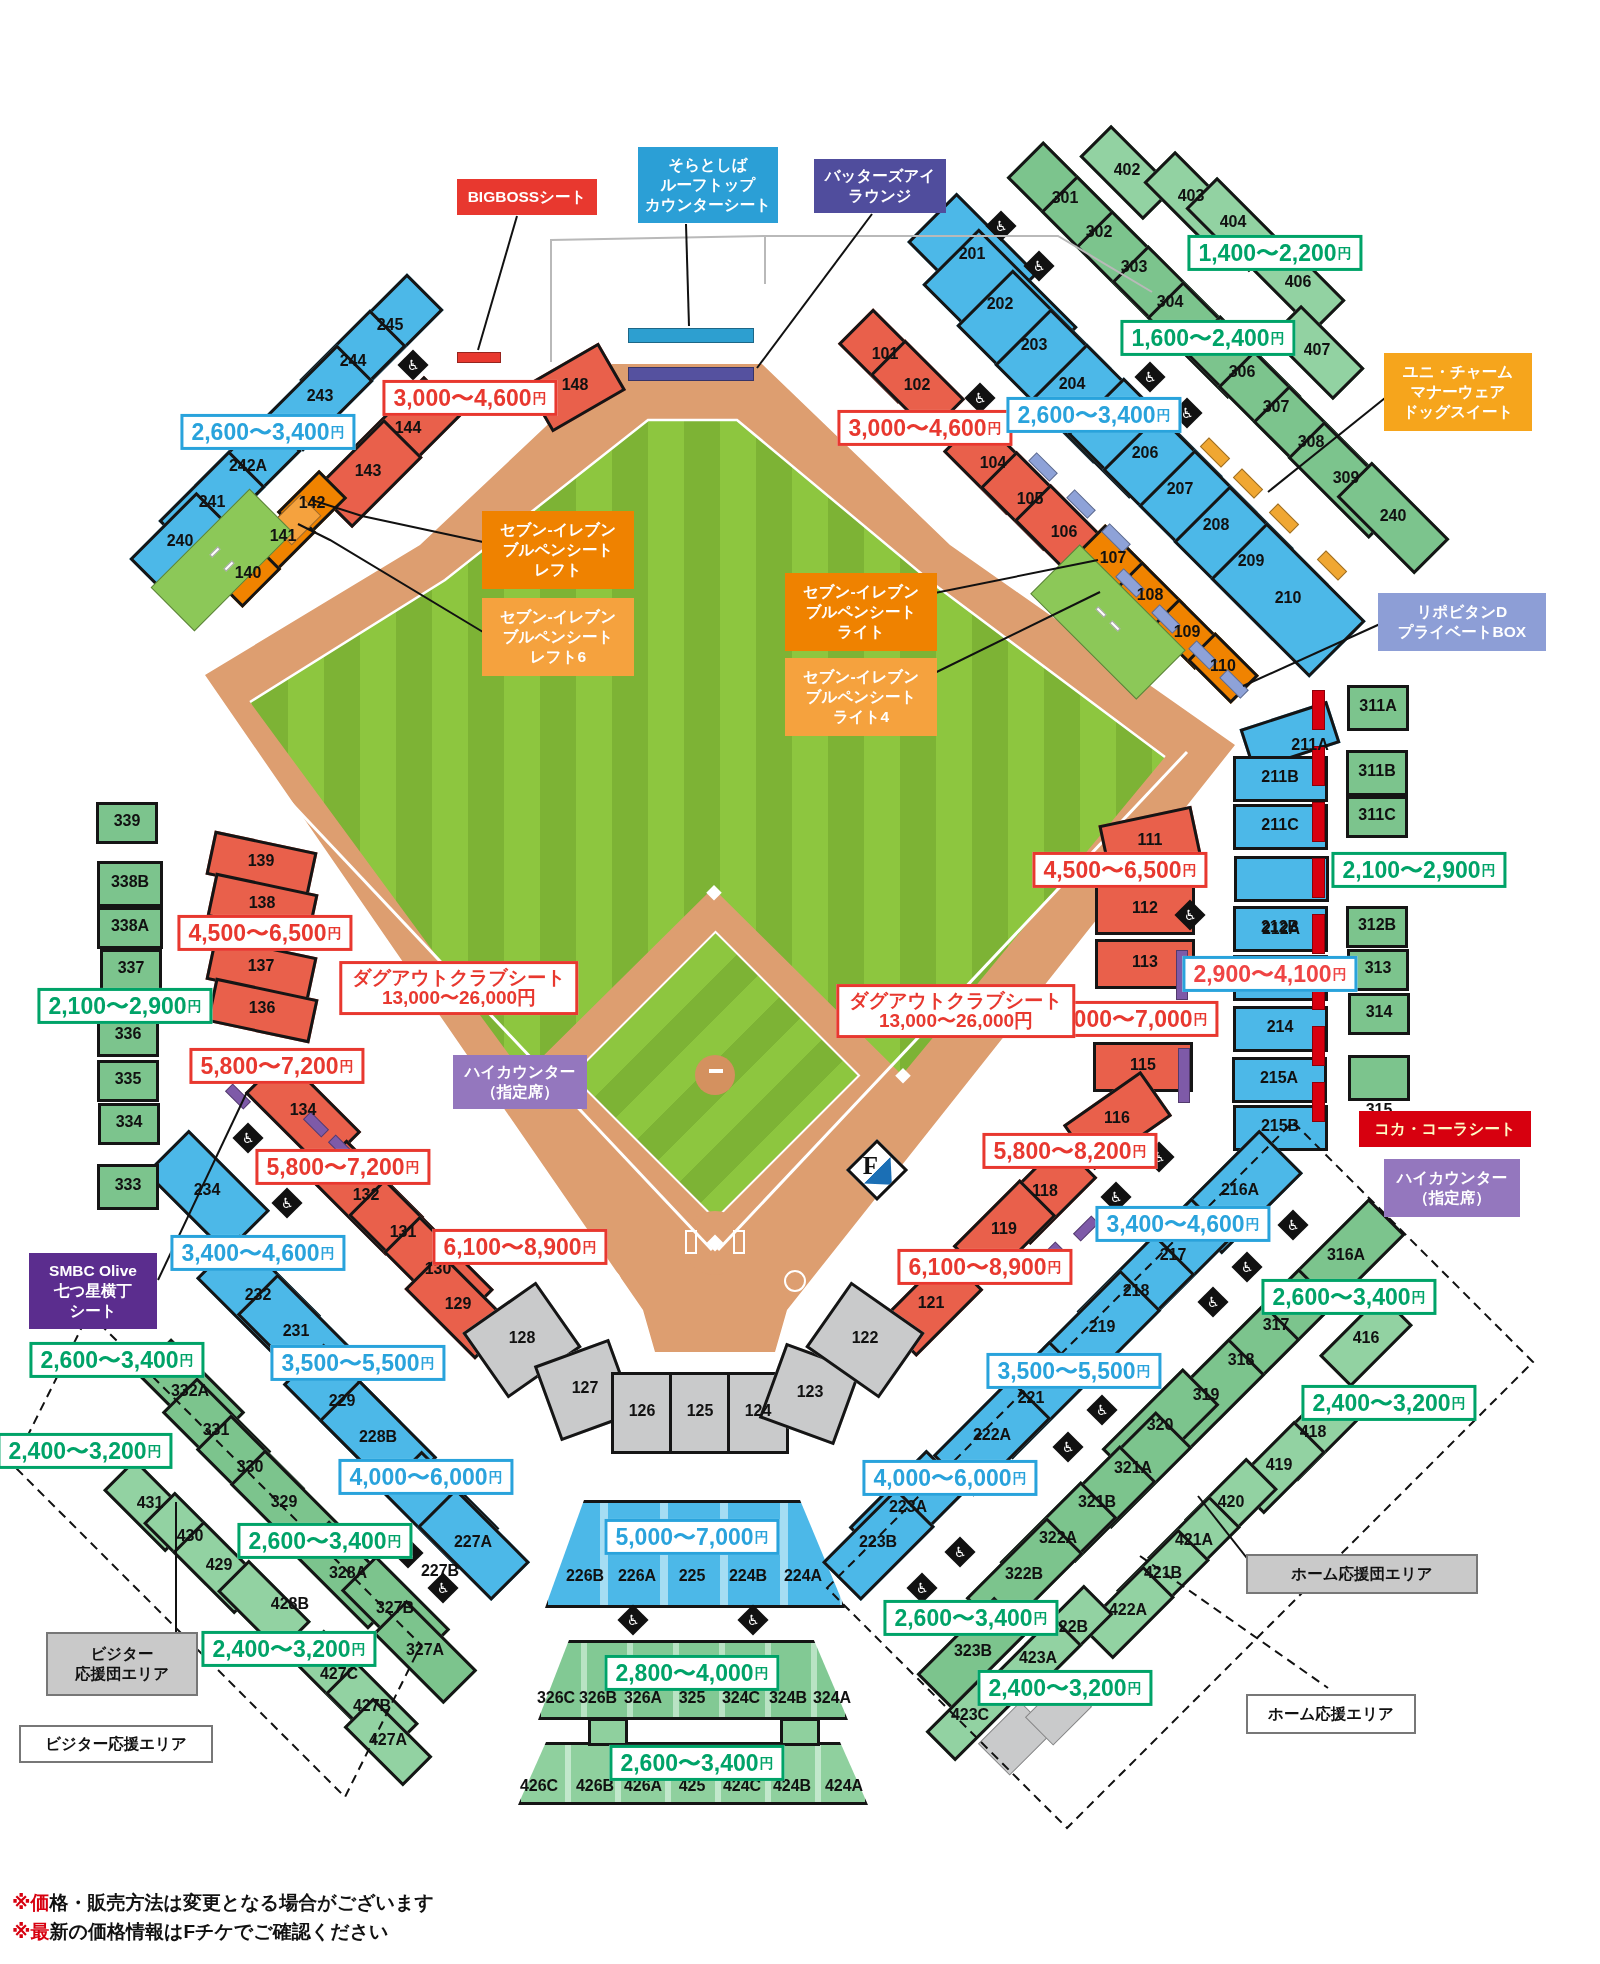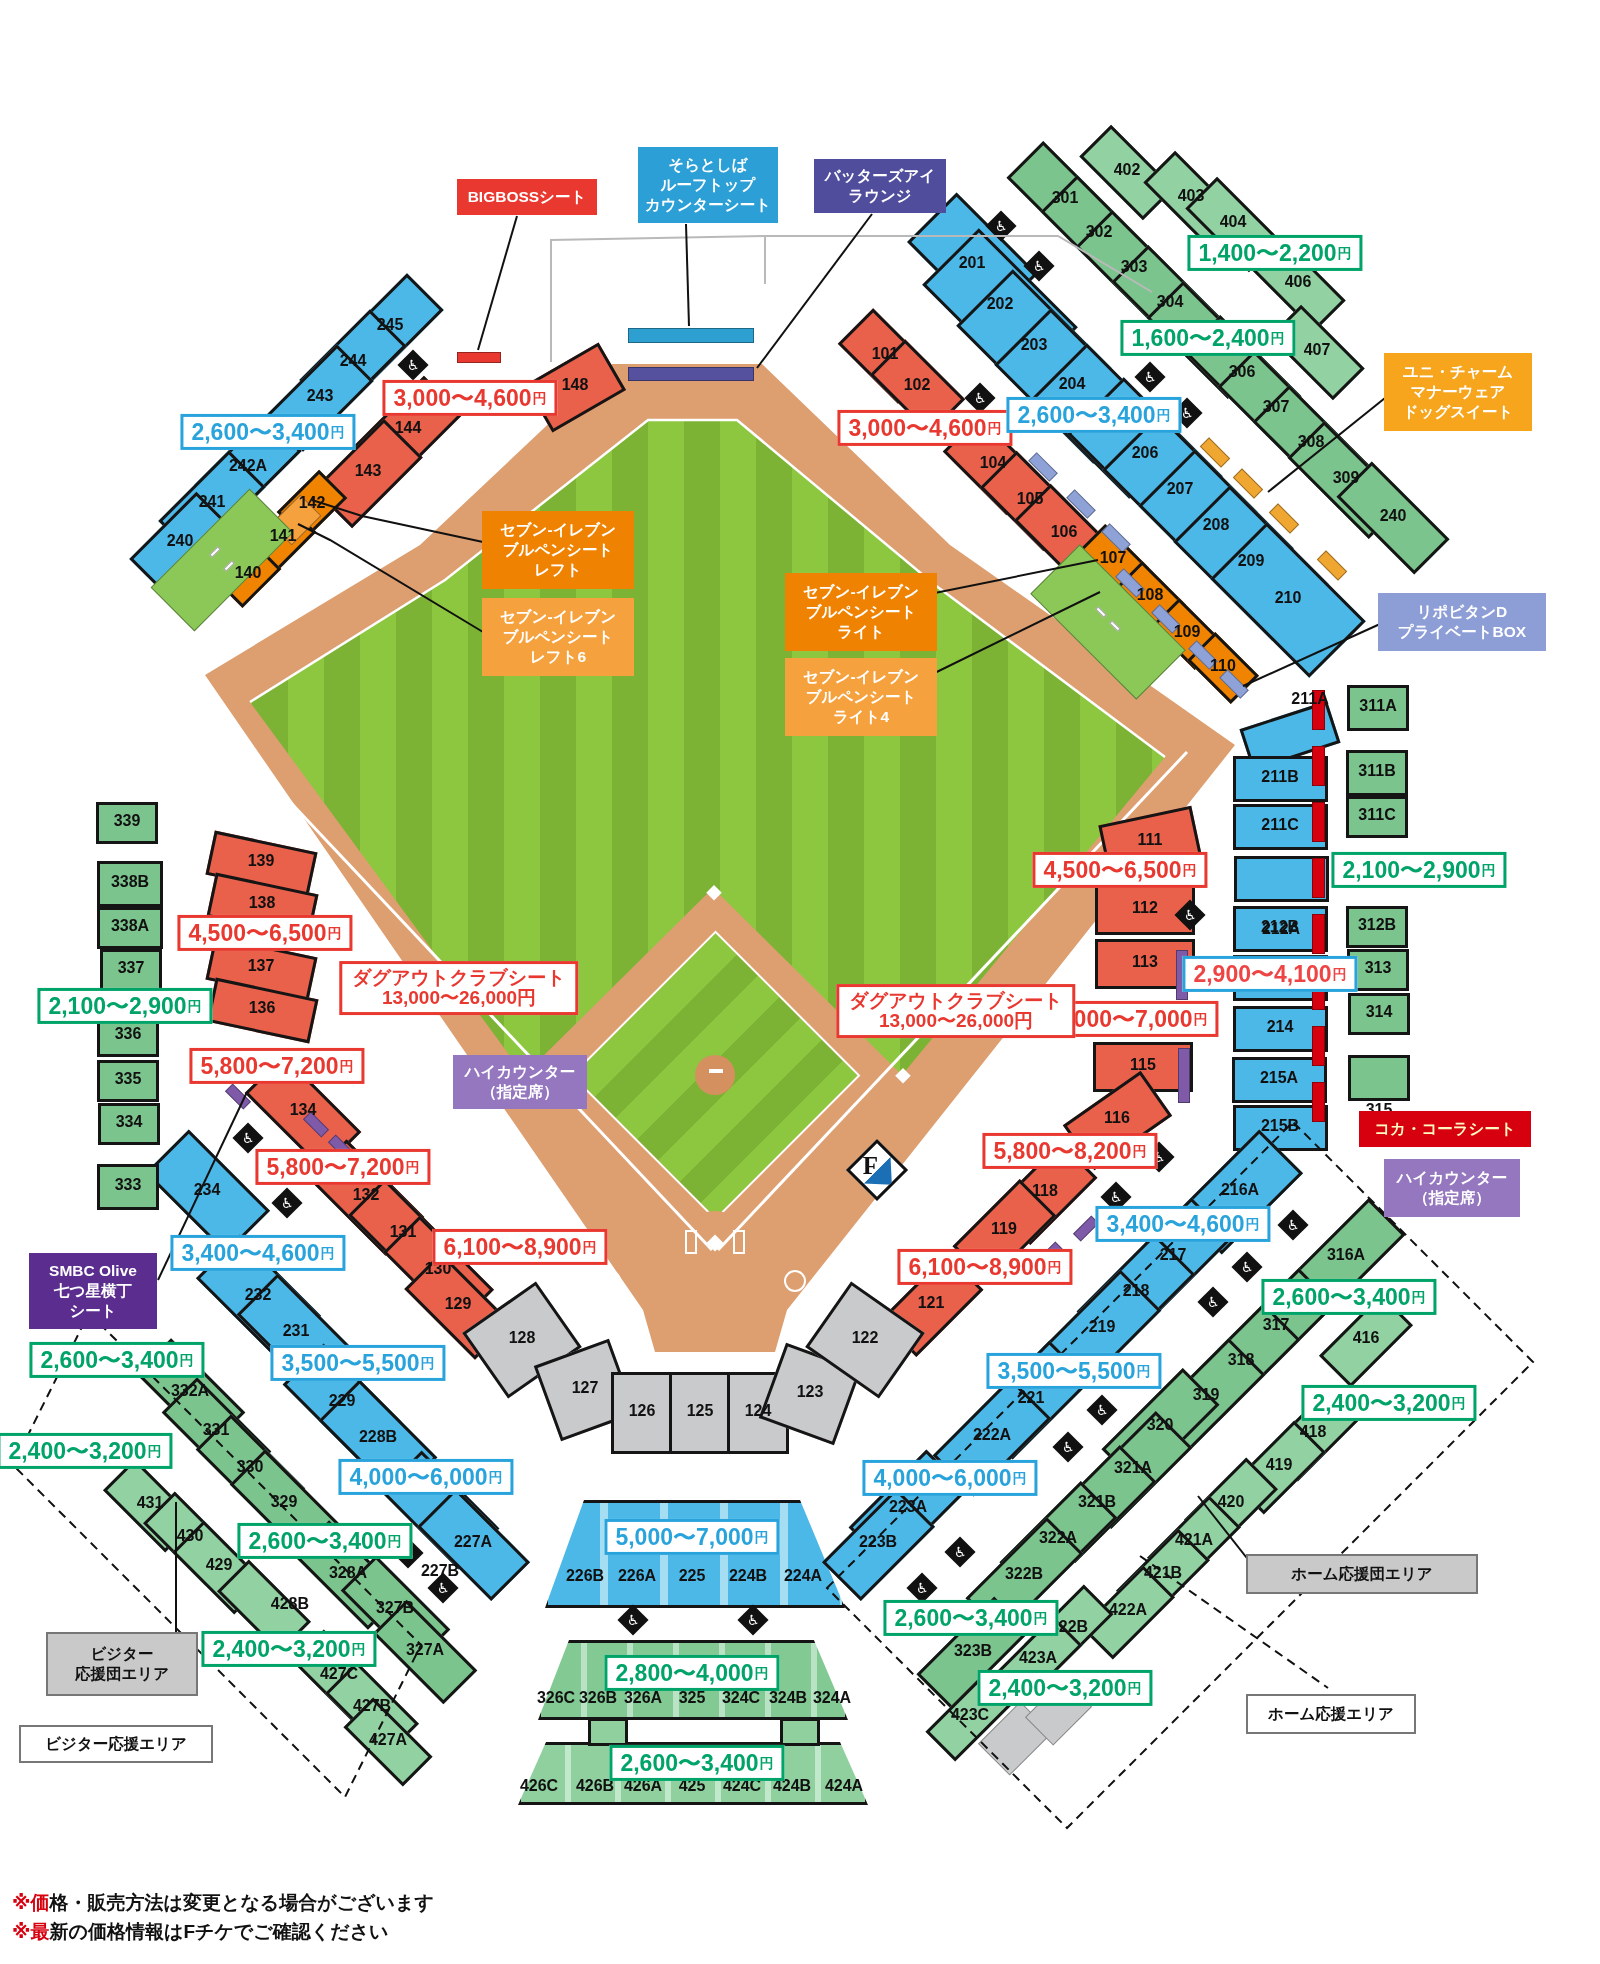--- a/index.html
+++ b/index.html
@@ -120,21 +120,21 @@
     <div class="sec-label" style="left: 323px; top: 462px;">143</div>
     <div class="sec" style="left: 532.5px; top: 359.5px; width: 85px; height: 55px; transform: rotate(-30deg); background: rgb(233, 96, 75);"></div>
     <div class="sec-label" style="left: 530px; top: 376px;">148</div>
     <div class="sec" style="left: 282px; top: 485px; width: 60px; height: 40px; transform: rotate(-45deg); background: rgb(240, 131, 0);"></div>
     <div class="sec-label" style="left: 267px; top: 494px;">142</div>
     <div class="sec" style="left: 255.5px; top: 519px; width: 55px; height: 38px; transform: rotate(-45deg); background: rgb(240, 131, 0);"></div>
     <div class="sec-label" style="left: 238px; top: 527px;">141</div>
     <div class="sec" style="left: 220.5px; top: 556px; width: 55px; height: 38px; transform: rotate(-45deg); background: rgb(240, 131, 0);"></div>
     <div class="sec-label" style="left: 203px; top: 564px;">140</div>
     <div class="sec" style="left: 914.5px; top: 223px; width: 115px; height: 70px; transform: rotate(45deg); background: rgb(76, 184, 232);"></div>
-    <div class="sec-label" style="left: 927px; top: 254px;">201</div>
+    <div class="sec-label" style="left: 927px; top: 245px;">201</div>
     <div class="sec" style="left: 930px; top: 266px; width: 140px; height: 80px; transform: rotate(45deg); background: rgb(76, 184, 232);"></div>
     <div class="sec-label" style="left: 955px; top: 295px;">202</div>
     <div class="sec" style="left: 964px; top: 307px; width: 140px; height: 80px; transform: rotate(45deg); background: rgb(76, 184, 232);"></div>
     <div class="sec-label" style="left: 989px; top: 336px;">203</div>
     <div class="sec" style="left: 1002px; top: 346px; width: 140px; height: 80px; transform: rotate(45deg); background: rgb(76, 184, 232);"></div>
     <div class="sec-label" style="left: 1027px; top: 375px;">204</div>
     <div class="sec" style="left: 1038px; top: 381px; width: 140px; height: 80px; transform: rotate(45deg); background: rgb(76, 184, 232);"></div>
     <div class="sec-label" style="left: 1063px; top: 410px;">205</div>
     <div class="sec" style="left: 1075px; top: 415px; width: 140px; height: 80px; transform: rotate(45deg); background: rgb(76, 184, 232);"></div>
     <div class="sec-label" style="left: 1100px; top: 444px;">206</div>
@@ -188,21 +188,21 @@
     <div class="sec-label" style="left: 1019px; top: 523px;">106</div>
     <div class="sec" style="left: 1082px; top: 540px; width: 62px; height: 40px; transform: rotate(45deg); background: rgb(240, 131, 0);"></div>
     <div class="sec-label" style="left: 1068px; top: 549px;">107</div>
     <div class="sec" style="left: 1119px; top: 577px; width: 62px; height: 40px; transform: rotate(45deg); background: rgb(240, 131, 0);"></div>
     <div class="sec-label" style="left: 1105px; top: 586px;">108</div>
     <div class="sec" style="left: 1156px; top: 614px; width: 62px; height: 40px; transform: rotate(45deg); background: rgb(240, 131, 0);"></div>
     <div class="sec-label" style="left: 1142px; top: 623px;">109</div>
     <div class="sec" style="left: 1192px; top: 648px; width: 62px; height: 40px; transform: rotate(45deg); background: rgb(240, 131, 0);"></div>
     <div class="sec-label" style="left: 1178px; top: 657px;">110</div>
     <div class="sec" style="left: 1244px; top: 714px; width: 92px; height: 44px; transform: rotate(-18deg); background: rgb(76, 184, 232);"></div>
-    <div class="sec-label" style="left: 1245px; top: 690px; padding-left: 40px;">211A</div>
+    <div class="sec-label" style="left: 1245px; top: 736px; padding-left: 40px;">211A</div>
     <div class="sec" style="left: 1232.5px; top: 756px; width: 95px; height: 46px; transform: rotate(0deg); background: rgb(76, 184, 232);"></div>
     <div class="sec-label" style="left: 1235px; top: 768px;">211B</div>
     <div class="sec" style="left: 1232.5px; top: 804px; width: 95px; height: 46px; transform: rotate(0deg); background: rgb(76, 184, 232);"></div>
     <div class="sec-label" style="left: 1235px; top: 816px;">211C</div>
     <div class="sec" style="left: 1233.5px; top: 856px; width: 95px; height: 46px; transform: rotate(0deg); background: rgb(76, 184, 232);"></div>
     <div class="sec-label" style="left: 1236px; top: 920px;">212A</div>
     <div class="sec" style="left: 1232.5px; top: 906px; width: 95px; height: 46px; transform: rotate(0deg); background: rgb(76, 184, 232);"></div>
     <div class="sec-label" style="left: 1235px; top: 918px;">212B</div>
     <div class="sec" style="left: 1232.5px; top: 955px; width: 95px; height: 46px; transform: rotate(0deg); background: rgb(76, 184, 232);"></div>
     <div class="sec-label" style="left: 1235px; top: 967px;">213</div>

